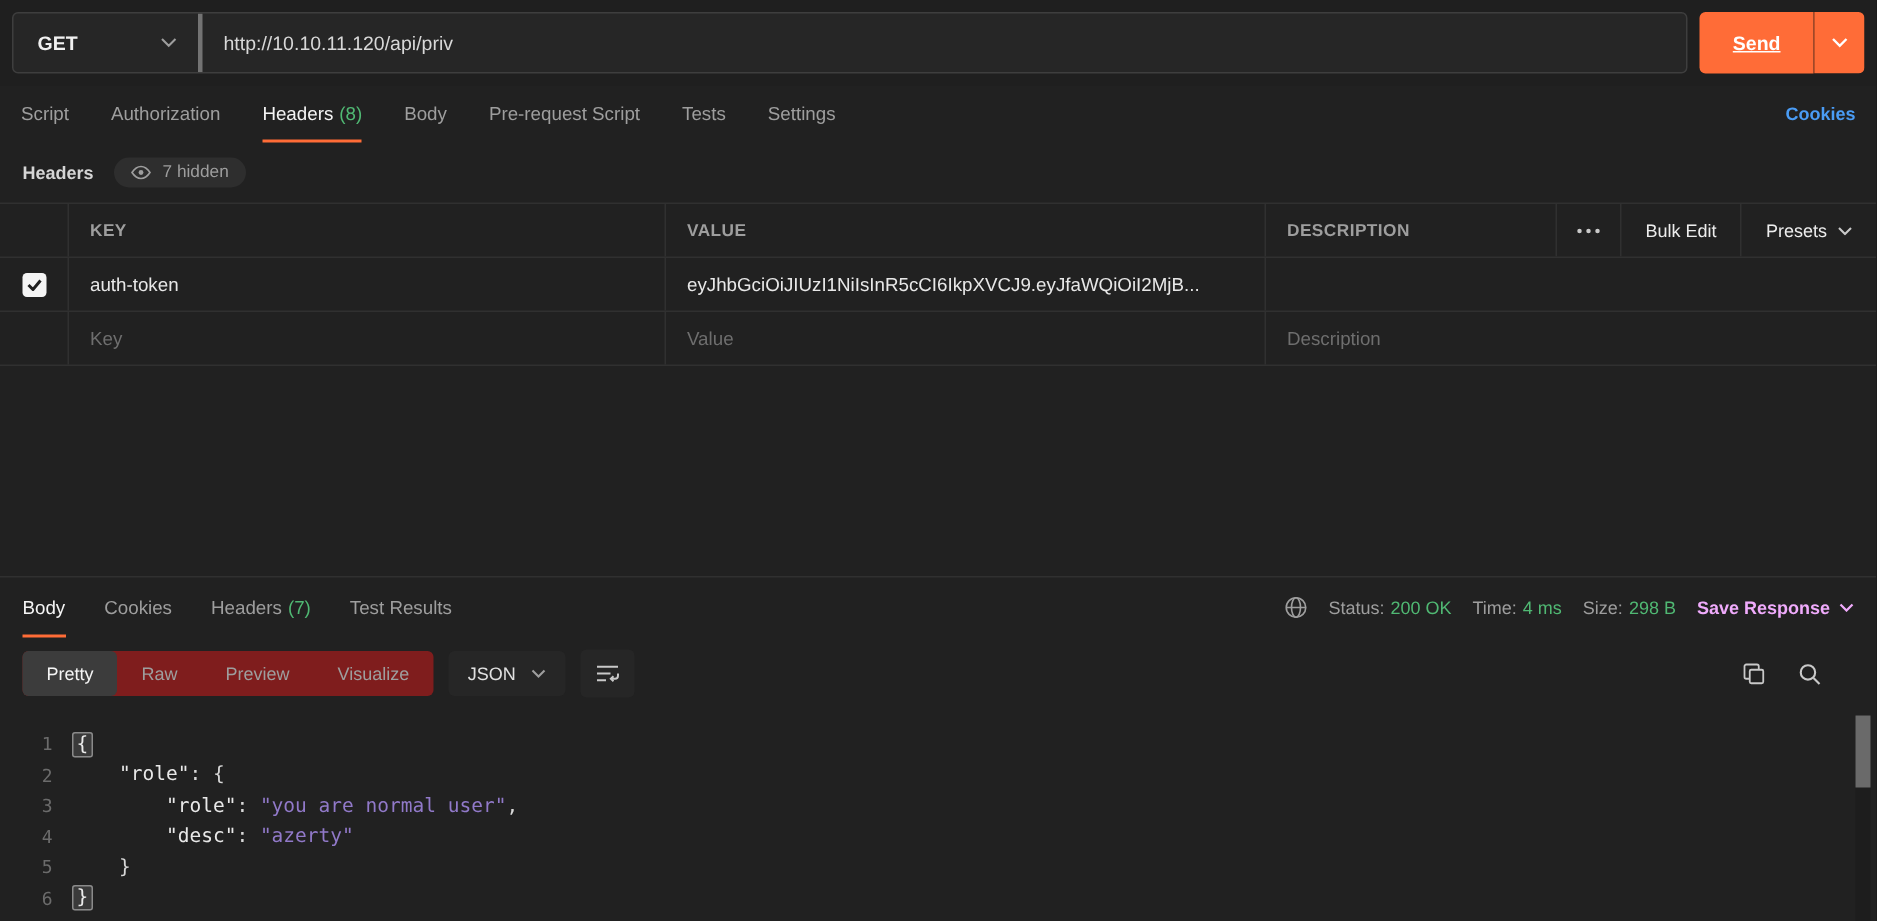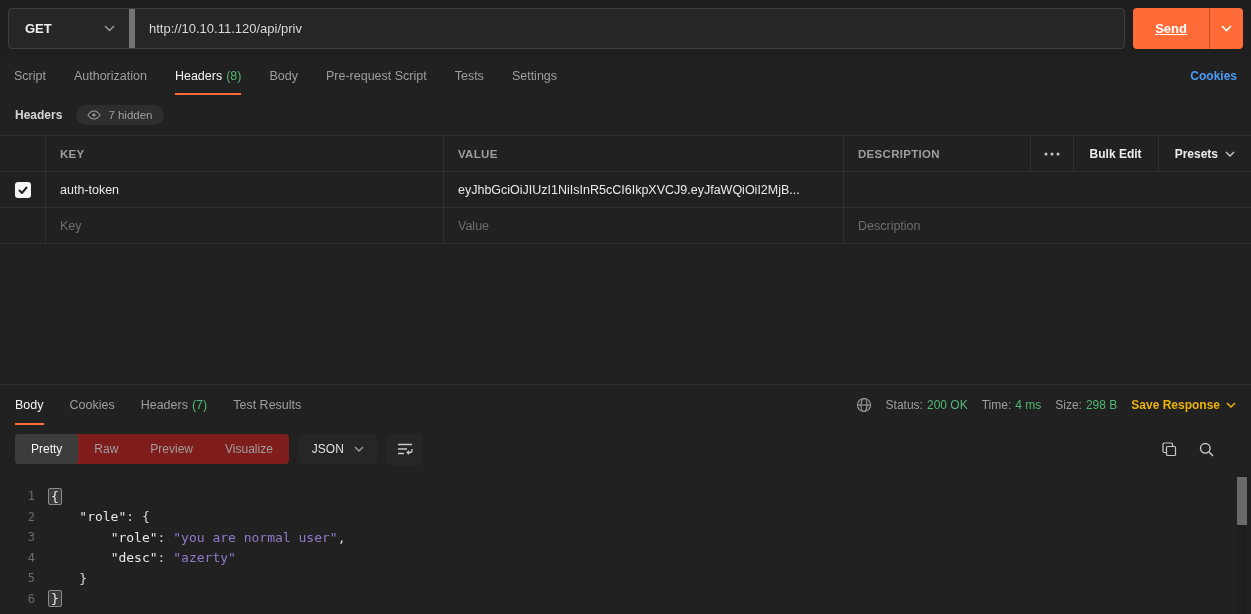--- a/index.html
+++ b/index.html
@@ -15,21 +15,21 @@
   }
 
   
   .url-bar { display: flex; align-items: center; padding: 8px; gap: 8px; background: #1f1f1f; }
   .url-group {
     flex: 1; display: flex; align-items: stretch; height: 41px;
     background: #262626; border: 1px solid #3e3e3e; border-radius: 4px; overflow: hidden;
   }
   .method-select {
     display: flex; align-items: center; gap: 30px;
-    padding: 0 14px 0 16px; border-right: 6px solid #737373;
+    padding: 0 14px 0 16px; border-right: 3px solid #737373;
     cursor: pointer; color: #f0f0f0; font-weight: 700; font-size: 13px; min-width: 126px;
     justify-content: space-between;
   }
   .url-input {
     flex: 1; background: transparent; border: none; outline: none;
     color: #d8d8d8; font-size: 13px; padding: 0 14px;
     font-family: "Liberation Sans", sans-serif;
   }
   .send-group { display: flex; height: 41px; }
   .send-btn {
@@ -70,21 +70,21 @@
   .cell { display: flex; align-items: center; padding: 0 14px; font-size: 12.5px; overflow: hidden; white-space: nowrap; }
   .cell + .cell { border-left: 1px solid #303030; }
   .cb-cell { justify-content: center; padding: 0; }
   .col-label { font-size: 11.5px; font-weight: 700; color: #9e9e9e; letter-spacing: 0.3px; }
   .desc-head { padding: 0; }
   .desc-head > .col-label { padding: 0 14px; flex: 1; }
   .head-actions { display: flex; align-self: stretch; align-items: stretch; }
   .head-action {
     display: flex; align-items: center; justify-content: center; gap: 7px;
     border-left: 1px solid #303030; cursor: pointer; padding: 0 16px;
-    font-size: 12px; font-weight: 700; color: #ededed;
+    font-size: 12px; font-weight: 400; color: #ededed;
   }
   .more-btn { color: #c9c9c9; padding: 0 13px; }
   .checkbox {
     width: 16px; height: 16px; background: #f5f5f5; border-radius: 3px;
     display: inline-flex; align-items: center; justify-content: center; cursor: pointer;
   }
   .value-cell { text-overflow: ellipsis; }
   .placeholder .cell { color: #6e6e6e; }
 
   .spacer { flex: 1; }
@@ -92,21 +92,21 @@
   
   .response { border-top: 1px solid #303030; height: 230px; display: flex; flex-direction: column; }
   .resp-tabs {
     display: flex; align-items: stretch; gap: 26px; padding: 0 15px; height: 40px;
     font-size: 12.5px; color: #9e9e9e;
   }
   .resp-meta { margin-left: auto; display: flex; align-items: center; gap: 14px; font-size: 12px; }
   .meta-label { color: #9e9e9e; }
   .meta-value { color: #50b873; }
   .meta-pair { display: flex; gap: 4px; align-items: center; }
-  .save-response { display: flex; align-items: center; gap: 6px; color: #eab308; font-weight: 700; font-size: 12px; cursor: pointer; }
+  .save-response { display: flex; align-items: center; gap: 6px; color: #f0abfc; font-weight: 700; font-size: 12px; cursor: pointer; }
   .globe { color: #9e9e9e; display: flex; align-items: center; }
 
   .resp-toolbar { display: flex; align-items: center; gap: 10px; padding: 8px 15px 10px; }
   .seg-group { display: flex; background: #7f1d1d; border-radius: 4px; padding: 0; }
   .seg {
     padding: 8px 16px; font-size: 12px; color: #9e9e9e; cursor: pointer; border-radius: 4px;
   }
   .seg.active { background: #3c3c3c; color: #f5f5f5; }
   .format-select {
     display: flex; align-items: center; gap: 10px; background: #262626; border-radius: 4px;

